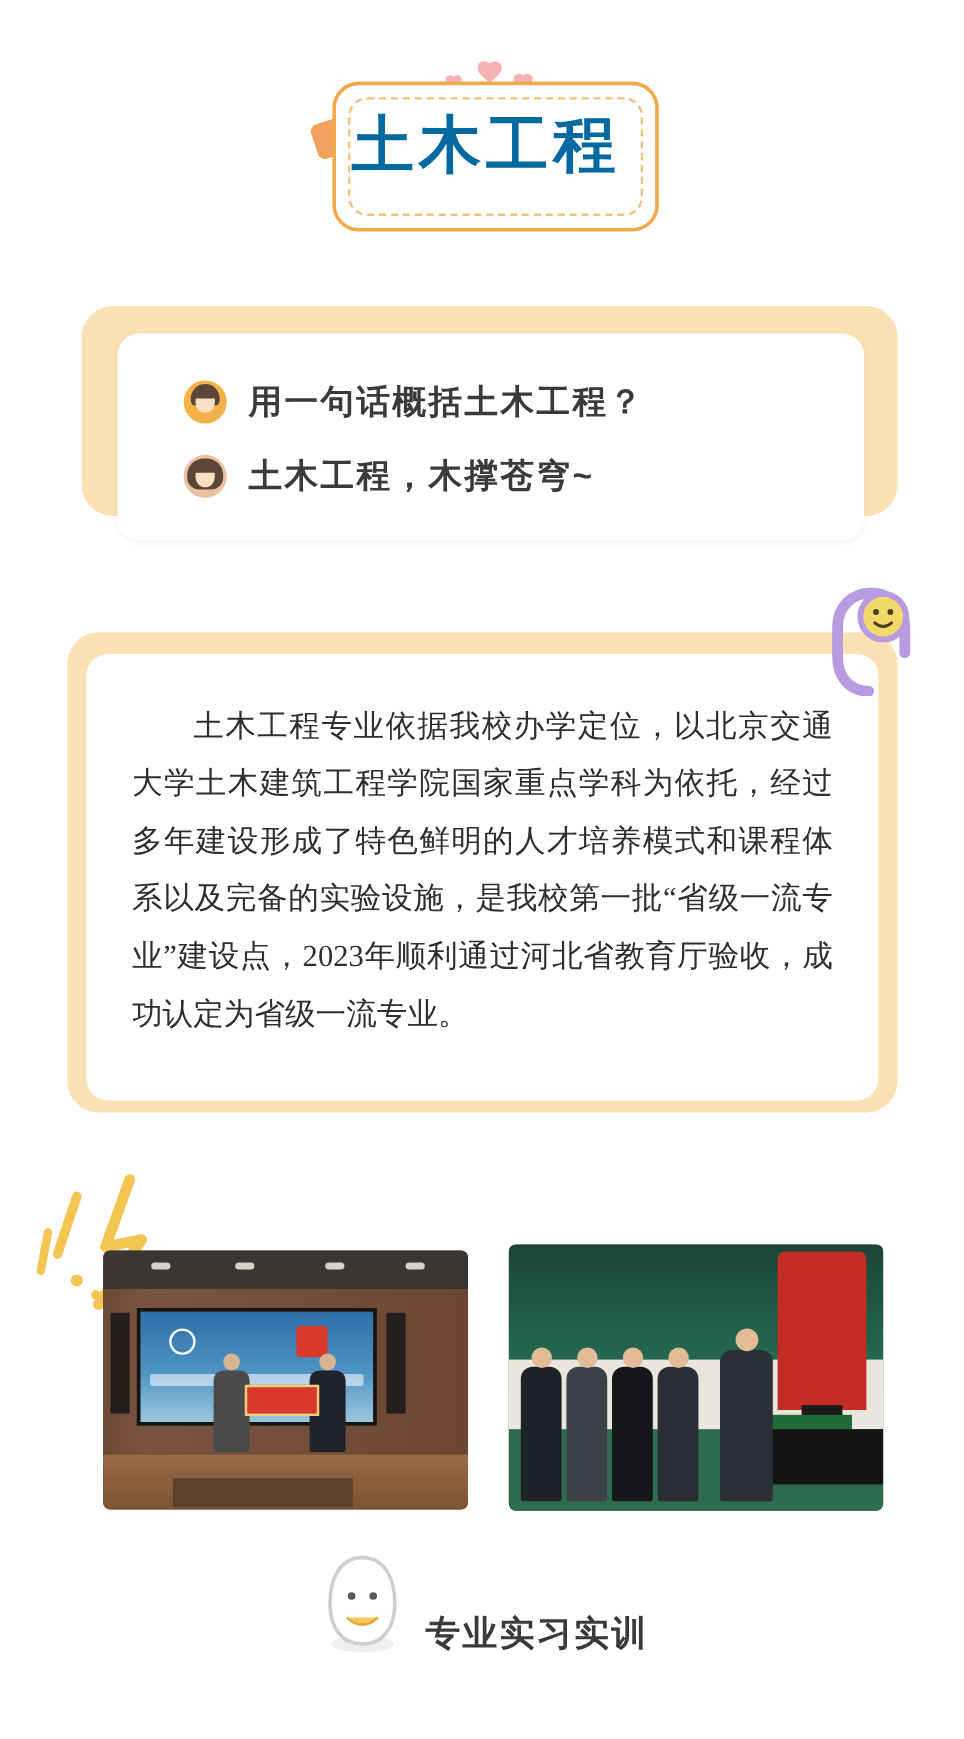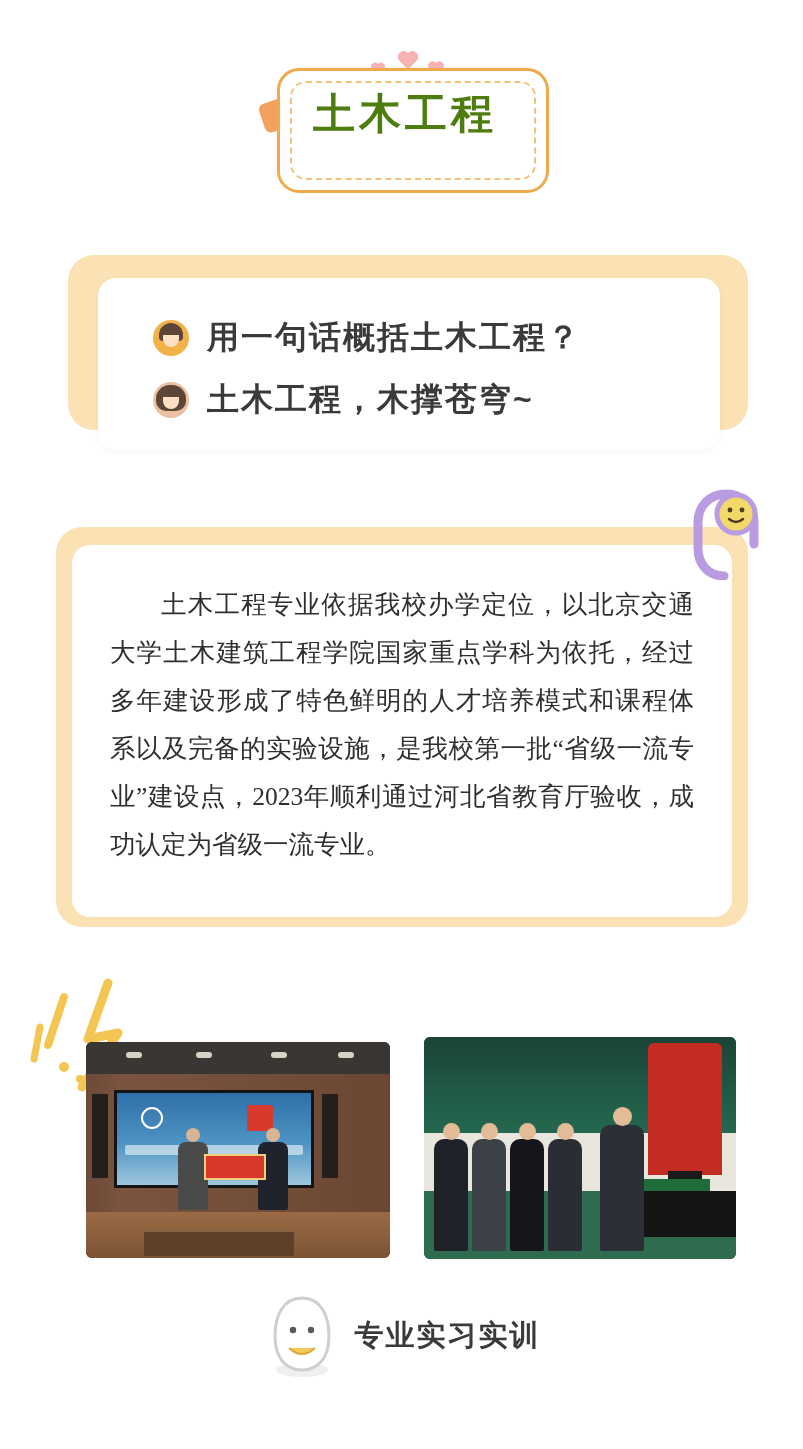--- a/index.html
+++ b/index.html
@@ -91,24 +91,24 @@
     left: 10px; top: 10px;
     right: 10px; bottom: 10px;
     border: 2px dashed #f3c27a;
     border-radius: 16px;
   }
   .title-text {
     position: absolute;
     left: 0; right: 0;
     top: 38px;
     text-align: center;
-    font-size: 42px;
+    font-size: 52px;
     font-weight: bold;
     letter-spacing: 4px;
-    color: #4d7c0f;
+    color: #0369a1;
     z-index: 3;
   }
 
   
   .qa-shadow {
     position: absolute;
     left: 68px;
     top: 255px;
     width: 680px;
     height: 175px;
@@ -159,21 +159,21 @@
     background: #fbe0c4;
     border-radius: 0 0 8px 8px;
   }
   .avatar.girl::before {
     left: 3px;
     width: 30px;
     height: 26px;
     border-radius: 14px 14px 10px 10px;
   }
   .qa-text {
-    font-size: 32px;
+    font-size: 28px;
     color: #3a3a3a;
     letter-spacing: 2px;
     font-weight: bold;
     white-space: nowrap;
   }
 
   
   .clip {
     position: absolute;
     left: 690px;
@@ -345,21 +345,21 @@
     content: ""; position: absolute; left: 13px; top: -18px;
     width: 19px; height: 19px; background: #e3bb97; border-radius: 50%;
   }
 
   
   .footer {
     position: absolute;
     left: 0; right: 0;
     top: 1290px;
     display: flex;
-    align-items: center;
+    align-items: flex-end;
     justify-content: center;
   }
   .mascot {
     width: 78px;
     height: 92px;
     margin-right: 14px;
   }
   .footer-text {
     font-size: 29px;
     font-weight: bold;

